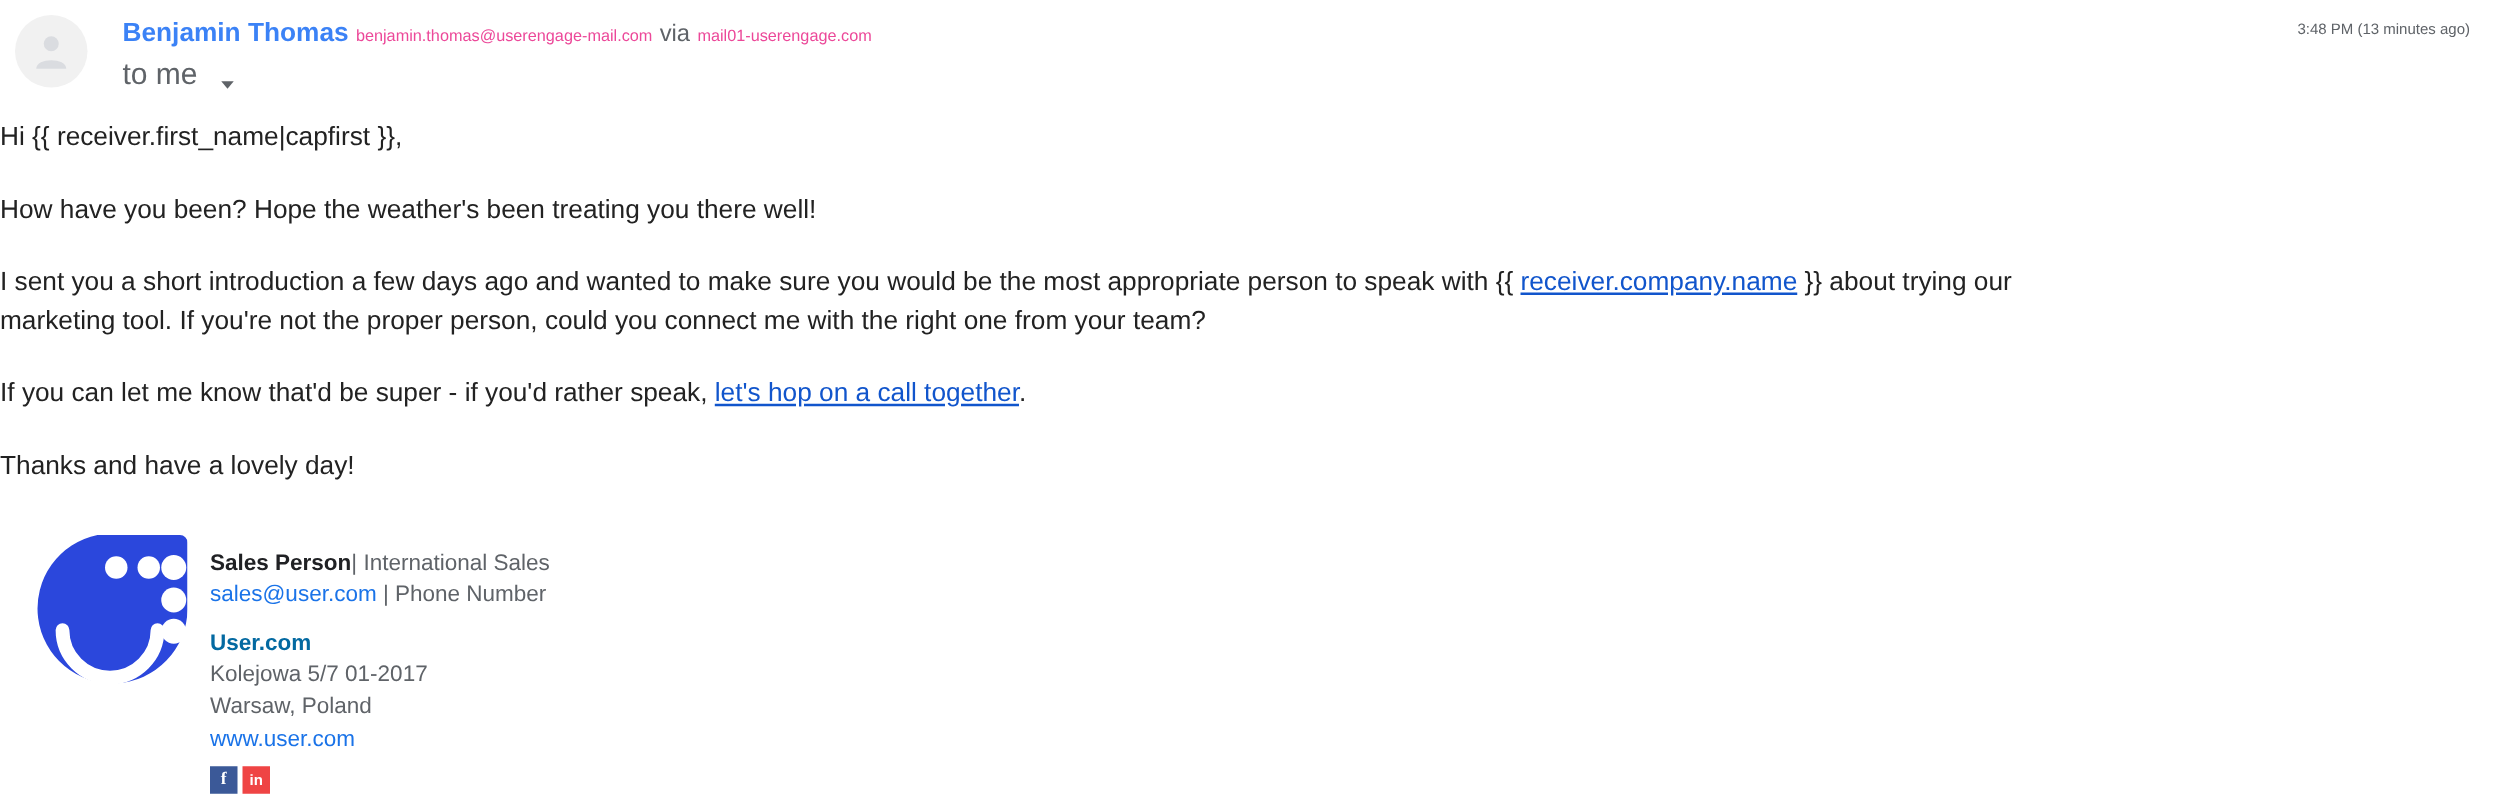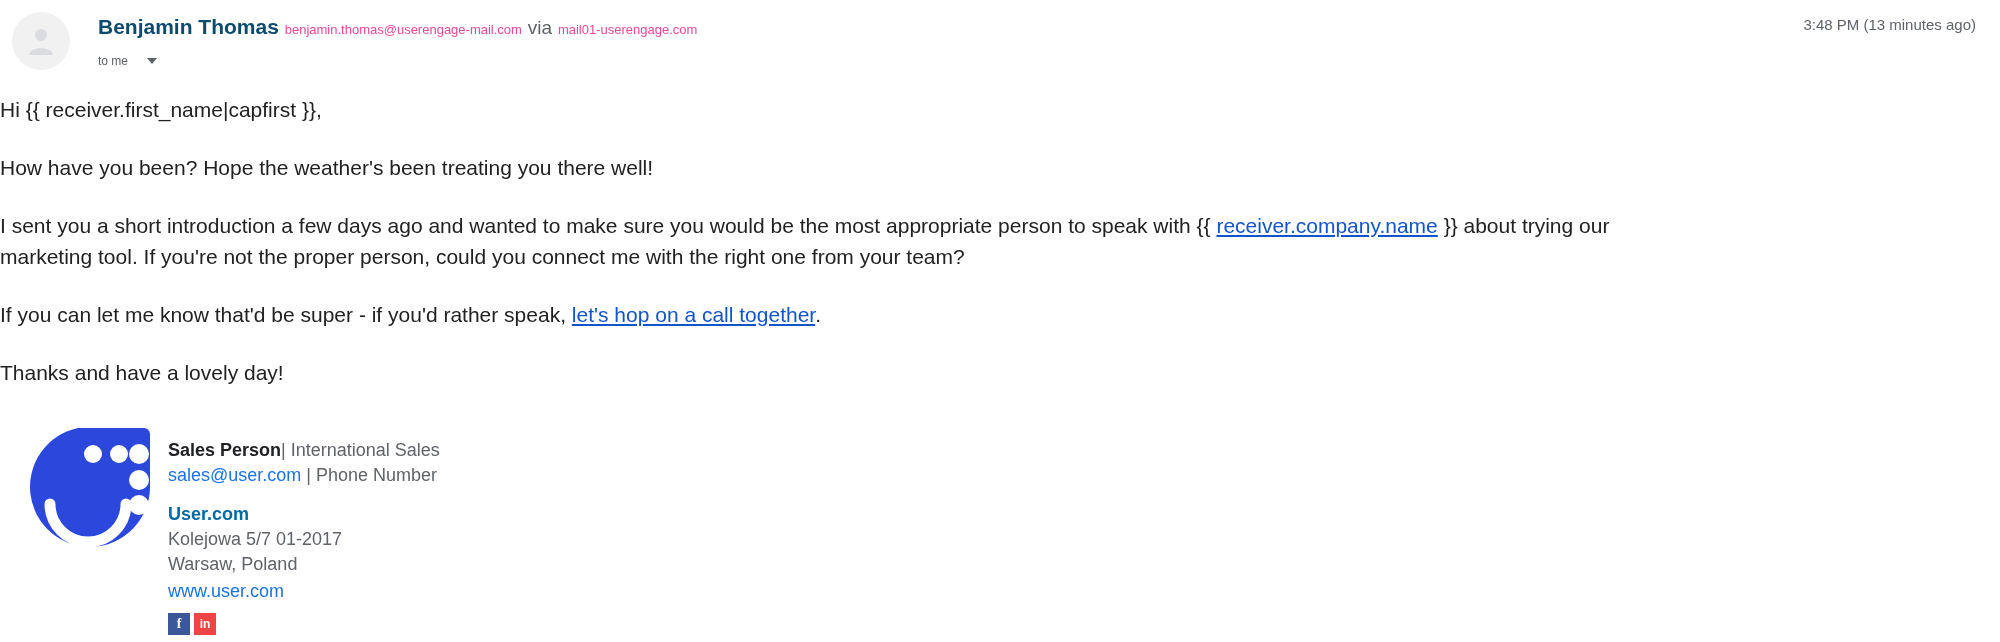--- a/index.html
+++ b/index.html
@@ -48,57 +48,57 @@
     flex: 1 1 auto;
     padding-top: 3px;
   }
   .sender-line {
     font-size: 21px;
     line-height: 27px;
     white-space: nowrap;
   }
   .sender-name {
     font-weight: bold;
-    color: #0c4a6e;
+    color: #3b82f6;
     font-size: 21px;
   }
   .sender-email,
   .via-host {
     color: #ec4899;
     font-size: 13px;
   }
   .via-word {
     color: #5f6368;
     font-size: 19px;
     cursor: pointer;
   }
   .to-line {
     margin-top: 7px;
-    font-size: 12px;
+    font-size: 24px;
     line-height: 22px;
     color: #5f6368;
     display: inline-flex;
-    align-items: center;
+    align-items: flex-end;
     cursor: pointer;
     gap: 11px;
   }
   .caret {
     display: inline-block;
     margin-left: 8px;
     width: 0; height: 0;
     border-left: 5px solid transparent;
     border-right: 5px solid transparent;
     border-top: 6px solid #5f6368;
   }
 
   .timestamp {
     position: absolute;
     right: 24px;
     top: 6px;
-    font-size: 15px;
+    font-size: 12px;
     color: #5f6368;
     white-space: nowrap;
   }
 
   
   .body-wrap {
     padding-right: 24px;
     margin-top: 22px;
   }
   .para {

